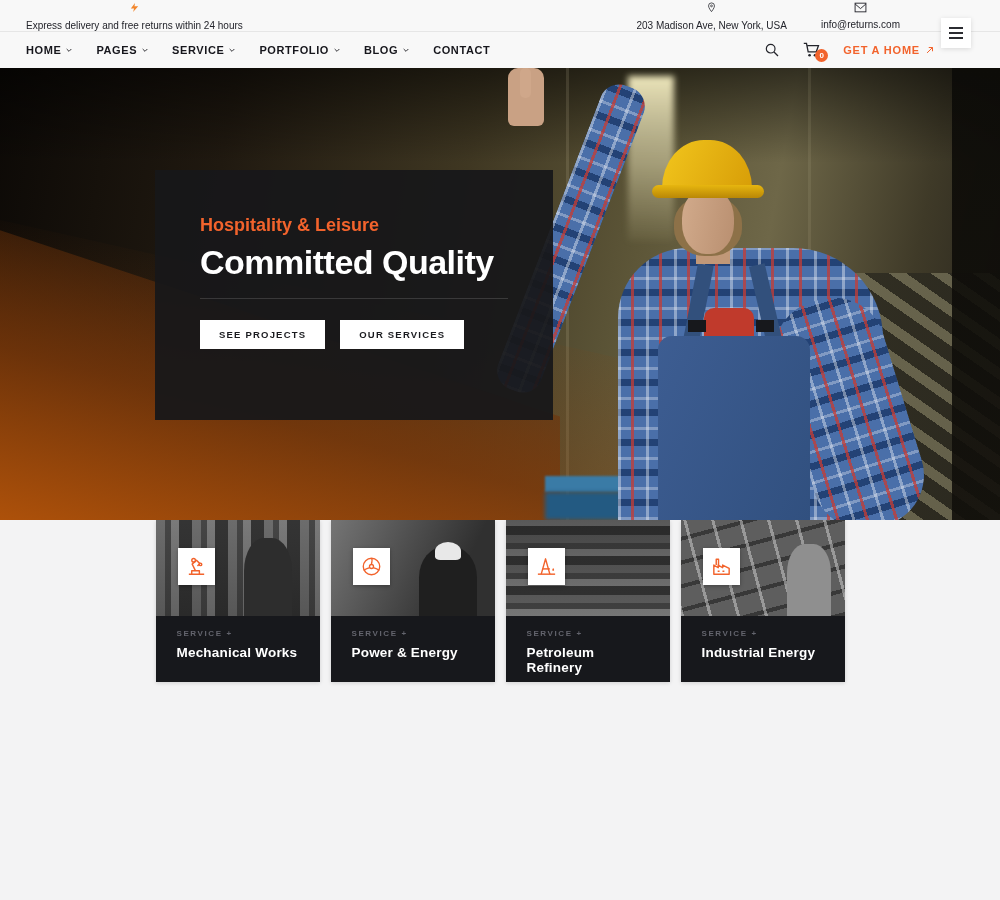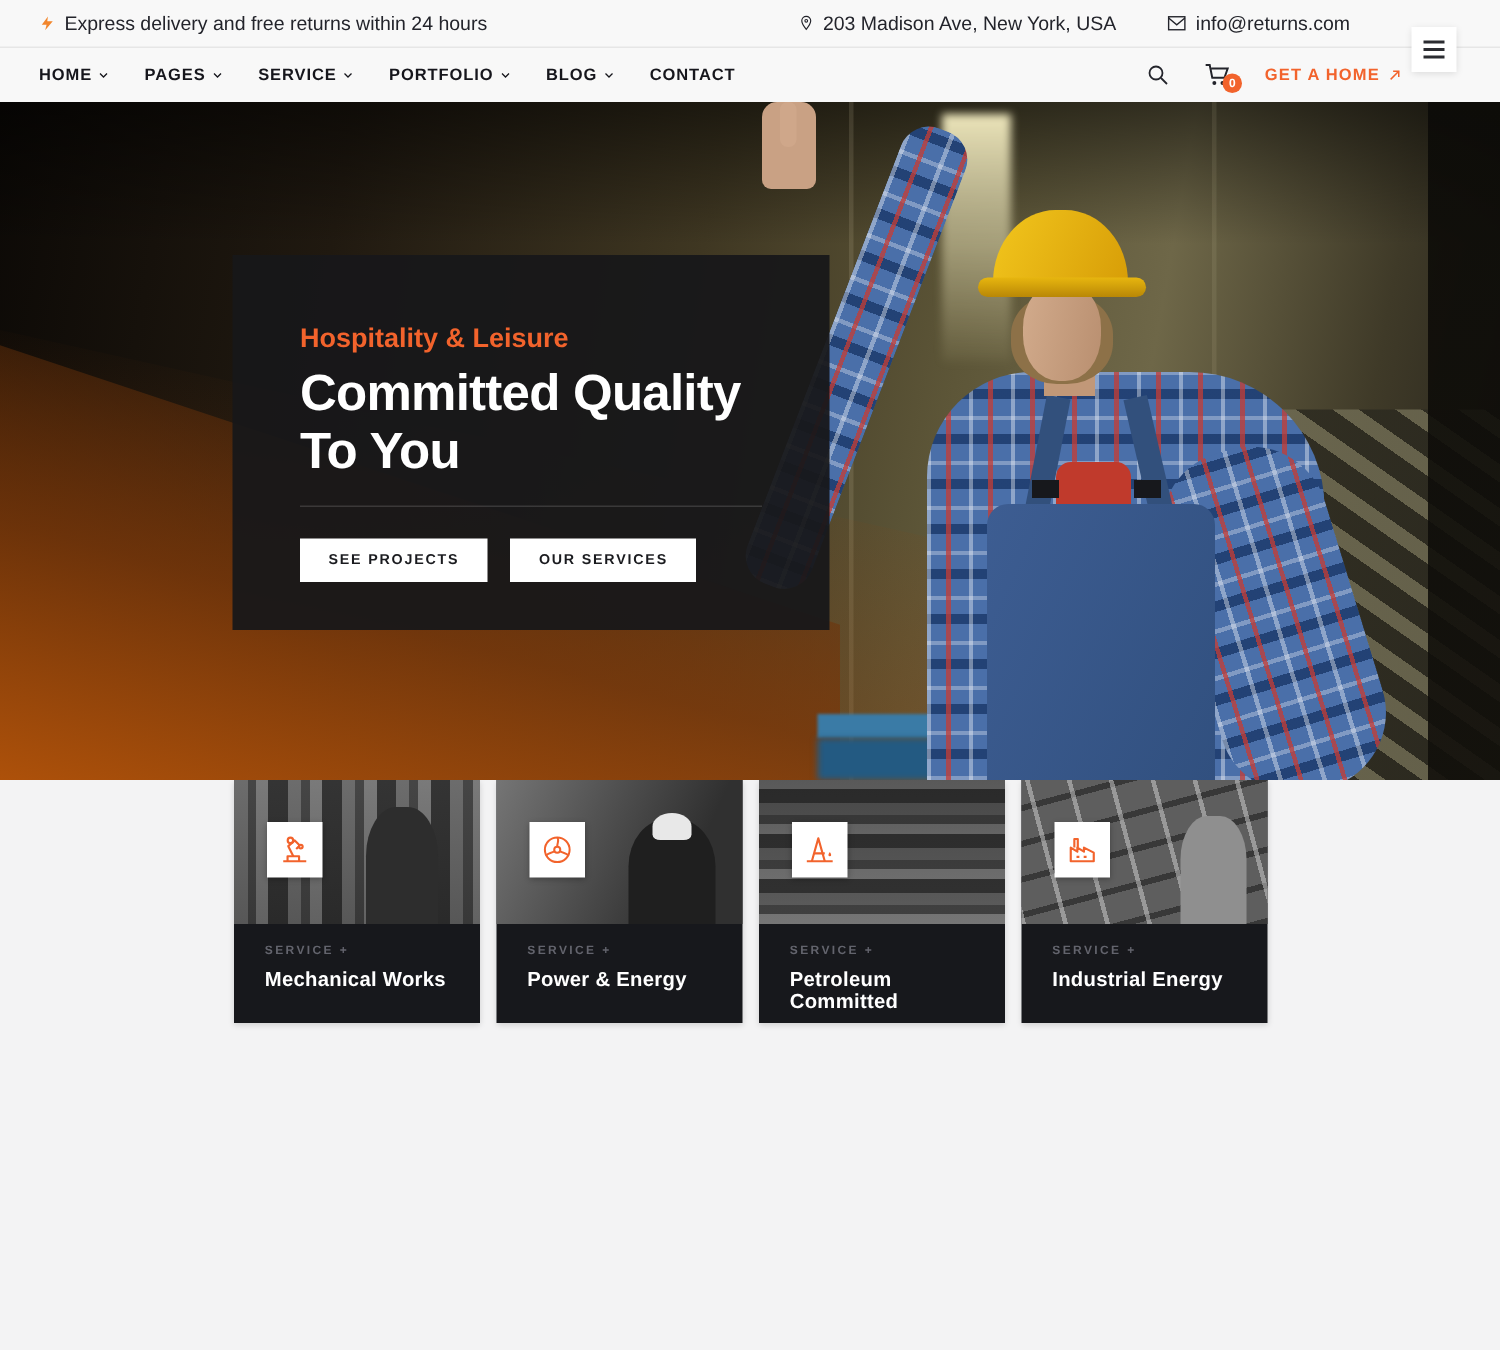--- a/index.html
+++ b/index.html
@@ -9,21 +9,21 @@
 
   
   .header { position:relative; display:flex; height:68px; background:#f8f8f8; }
   .logo { display:flex; align-items:center; gap:9px; width:180px; padding-left:32px; cursor:pointer; }
   .logo-text { display:flex; flex-direction:column; line-height:1; }
   .logo-name { font-size:17px; font-weight:700; letter-spacing:1.5px; color:#1d1e22; }
   .logo-sub { font-size:6.5px; letter-spacing:2.6px; color:#8a8a90; margin-top:3px; }
   .header-right { flex:1; display:flex; flex-direction:column; }
   .topbar { height:32px; display:flex; align-items:center; justify-content:space-between;
             border-bottom:1px solid #e6e6e6; padding:0 100px 0 26px; }
-  .tb-item { display:flex; align-items:center; gap:6px; font-size:13px; color:#23242b; }
+  .tb-item { display:flex; align-items:center; gap:6px; font-size:10px; color:#23242b;flex-direction:column; }
   .tb-right { display:flex; align-items:center; gap:34px; }
   .navrow { height:35px; display:flex; align-items:center; padding:0 65px 0 26px; }
   .nav { display:flex; align-items:center; gap:23px; }
   .nav a { display:flex; align-items:center; gap:4px; font-size:11px; font-weight:700;
            letter-spacing:.6px; color:#16161c; text-decoration:none; text-transform:uppercase; cursor:pointer; }
   .nav-actions { margin-left:auto; display:flex; align-items:center; gap:22px; }
   .iconbtn { position:relative; background:none; border:none; cursor:pointer; display:flex; align-items:center; }
   .cart-badge { position:absolute; right:-7px; bottom:-4px; width:13px; height:13px; border-radius:50%;
                 background:#f2632c; color:#fff; font-size:8px; font-weight:700;
                 display:flex; align-items:center; justify-content:center; }
@@ -239,21 +239,21 @@
     <div class="w-buckle2 w-z"></div>
     <div class="w-overall w-z"></div>
     <div class="w-neck w-z"></div>
     <div class="w-hair w-z"></div>
     <div class="w-face w-z"></div>
     <div class="w-helmet w-z"></div>
     <div class="w-brim w-z"></div>
 
     <div class="hero-panel">
       <div class="hero-tagline">Hospitality &amp; Leisure</div>
-      <h1 class="hero-title"><span>Committed Quality</span><br><span>To You</span></h1>
+      <h1 class="hero-title"><span>Committed Quality</span><br></h1>
       <hr class="hero-divider">
       <div class="hero-btns">
         <button>SEE PROJECTS</button>
         <button>OUR SERVICES</button>
       </div>
     </div>
   </section>
 
   <section class="services">
 
@@ -302,21 +302,21 @@
               <path d="M3 20h18"></path>
               <path d="M6.5 20 11 4l4.5 16"></path>
               <path d="M8 14.5h7.5"></path>
               <path d="M19 13.5c1.3 1.6 1.3 3-0 3-1.3 0-1.3-1.4 0-3z" fill="#f2632c" stroke="none"></path>
             </g>
           </svg>
         </div>
       </div>
       <div class="card-body">
         <div class="card-eyebrow">SERVICE +</div>
-        <div class="card-title">Petroleum Committed</div>
+        <div class="card-title">Petroleum Refinery</div>
       </div>
     </div>
 
     <div class="card">
       <div class="card-img ci4">
         <div class="icon-box">
           <svg width="23" height="23" viewBox="0 0 24 24">
             <g fill="none" stroke="#f2632c" stroke-width="1.5" stroke-linejoin="round">
               <path d="M4 20V10.5l4.6 2.8v-2.8l4.6 2.8v-2.8L20 14v6H4z"></path>
               <path d="M6.5 10.5V4.5h2.4v6"></path>

